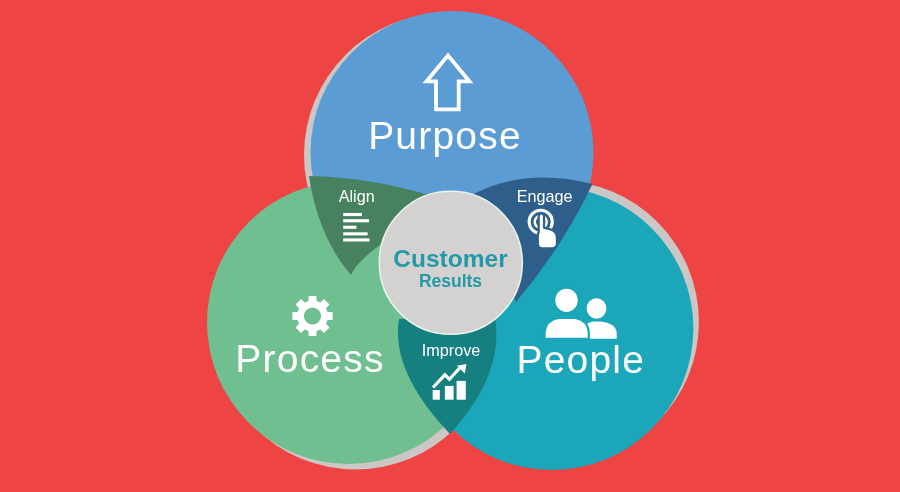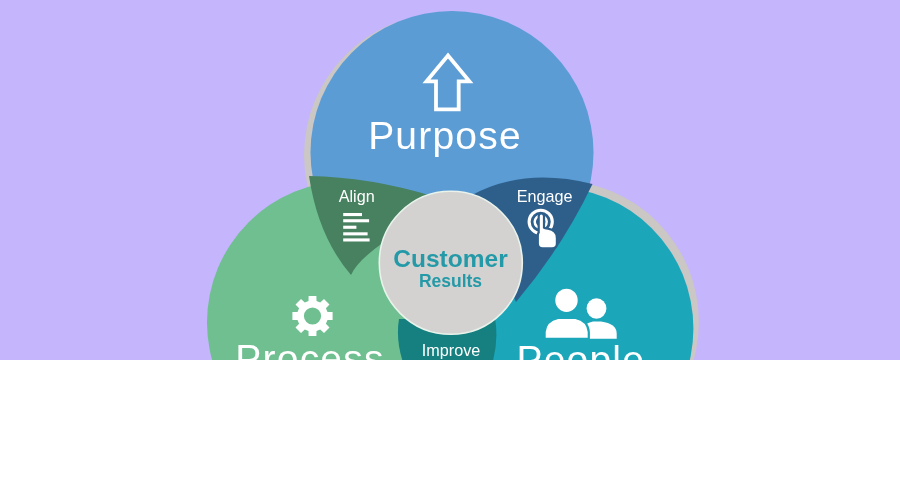--- a/index.html
+++ b/index.html
@@ -1,16 +1,16 @@
 <!DOCTYPE html>
 <html><head>
 <meta charset="utf-8">
 <style>
 html,body{margin:0;padding:0;background:#ffffff;}
-#wrap{width:900px;height:360px;position:relative;background:#c4b5fd;overflow:hidden;}
+#wrap{width:900px;height:492px;position:relative;background:#ef4444;overflow:hidden;}
 text{font-family:"Liberation Sans",sans-serif;}
 </style>
 </head>
 <body>
 <div id="wrap">
 <svg width="900" height="492" viewBox="0 0 900 492" xmlns="http://www.w3.org/2000/svg">
 
 <g fill="#cac7c5">
 <circle cx="445.5" cy="155" r="141.5"></circle>
 <circle cx="355.5" cy="328" r="141.5"></circle>

